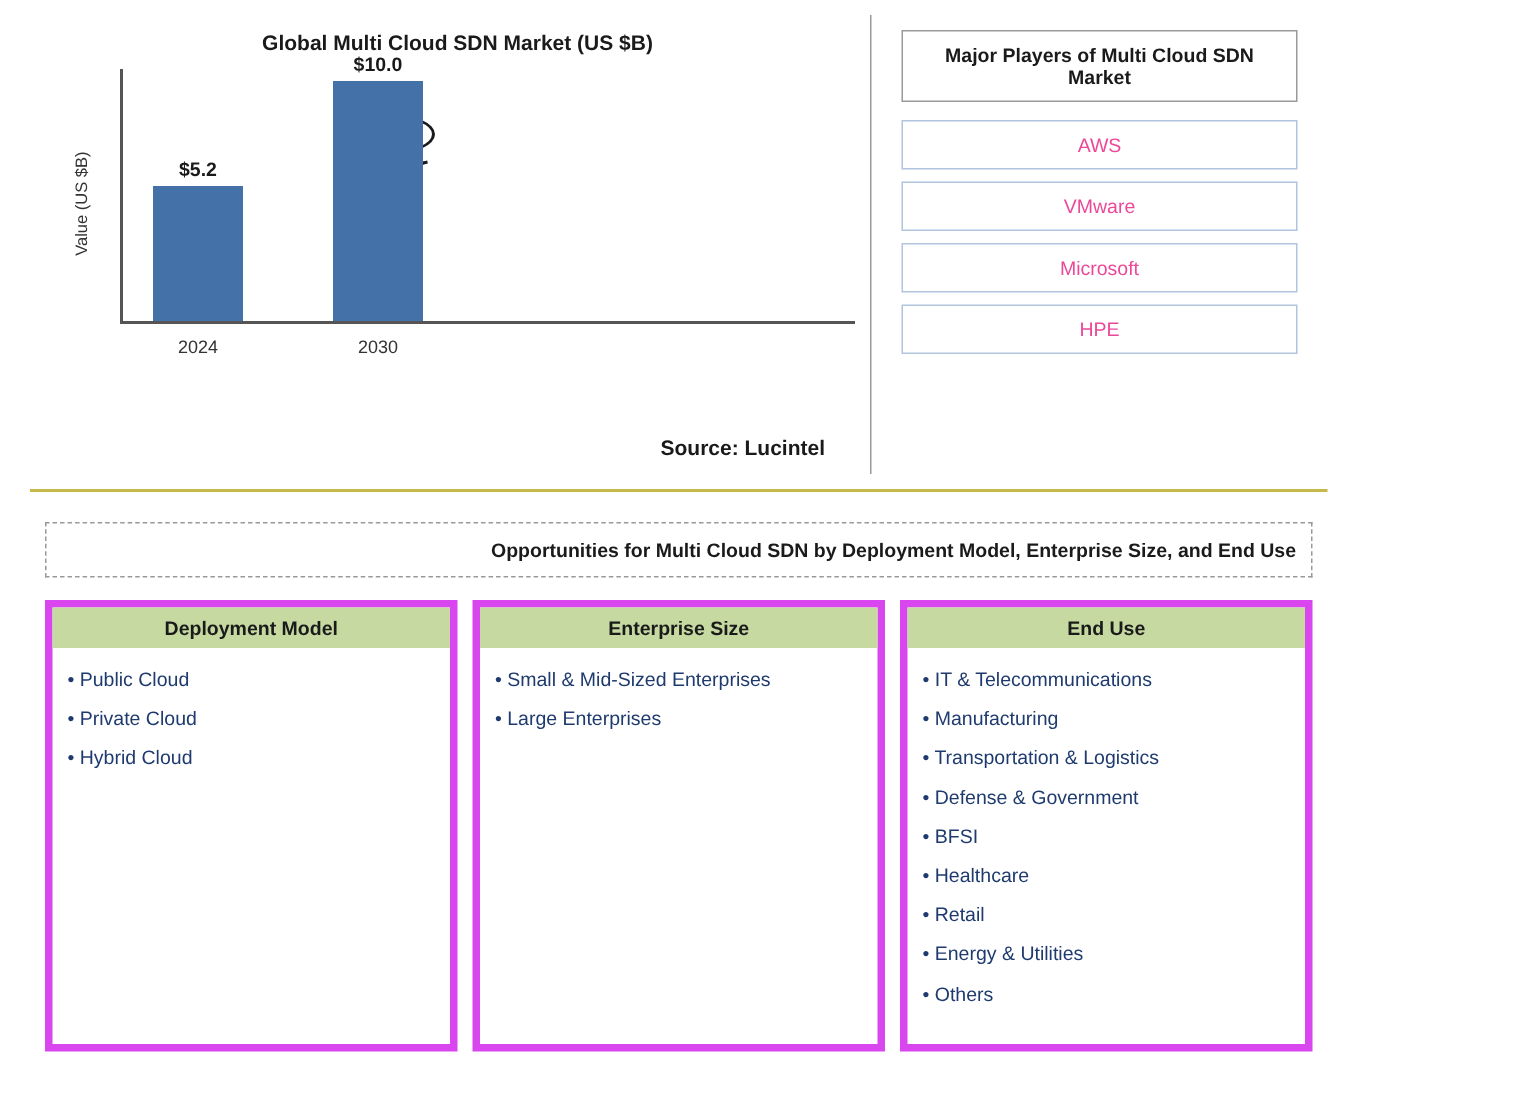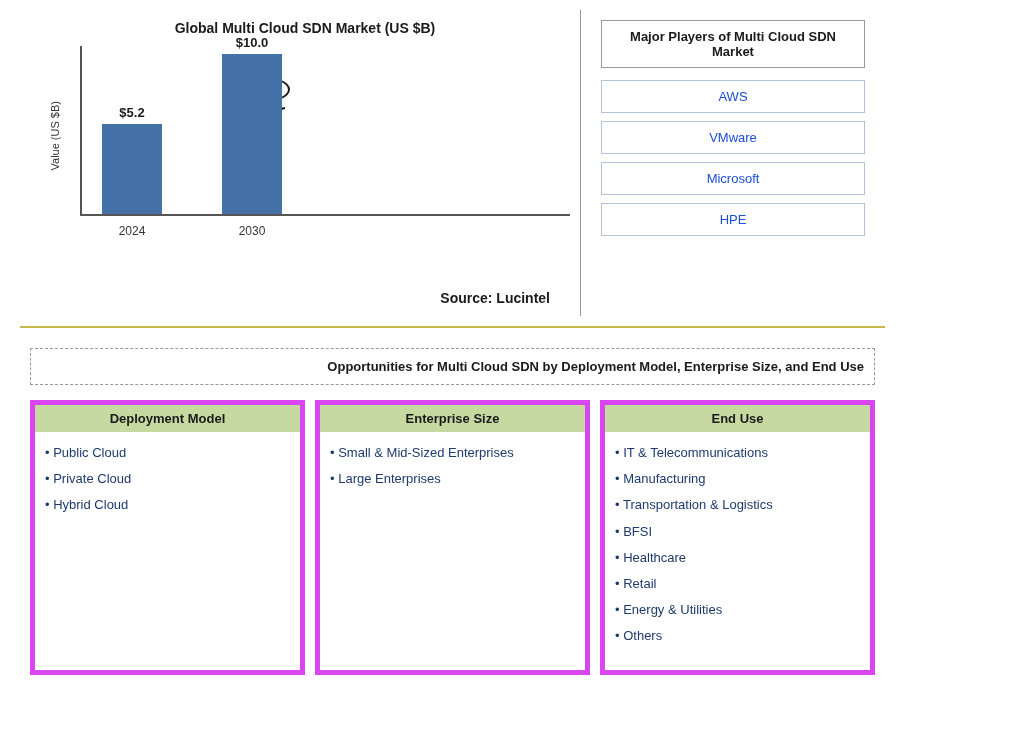--- a/index.html
+++ b/index.html
@@ -102,21 +102,21 @@
       border: 1px solid #999;
       padding: 8px 10px;
       margin-bottom: 12px;
     }
     .player-item {
       border: 1px solid #b0c4de;
       text-align: center;
       padding: 8px;
       margin-bottom: 8px;
       font-size: 13px;
-      color: #1d4ed8;
+      color: #ec4899;
     }
 
     
     .bottom-section {
       padding: 10px;
     }
     .bottom-title-box {
       border: 1px dashed #999;
       text-align: right;
       padding: 10px;
@@ -239,20 +239,21 @@
           <div class="column-item">Large Enterprises</div>
         </div>
       </div>
 
       <div class="column">
         <div class="column-header">End Use</div>
         <div class="column-items">
           <div class="column-item">IT &amp; Telecommunications</div>
           <div class="column-item">Manufacturing</div>
           <div class="column-item">Transportation &amp; Logistics</div>
+          <div class="column-item">Defense &amp; Government</div>
           <div class="column-item">BFSI</div>
           <div class="column-item">Healthcare</div>
           <div class="column-item">Retail</div>
           <div class="column-item">Energy &amp; Utilities</div>
           <div class="column-item">Others</div>
         </div>
       </div>
 
     </div>
   </div>

